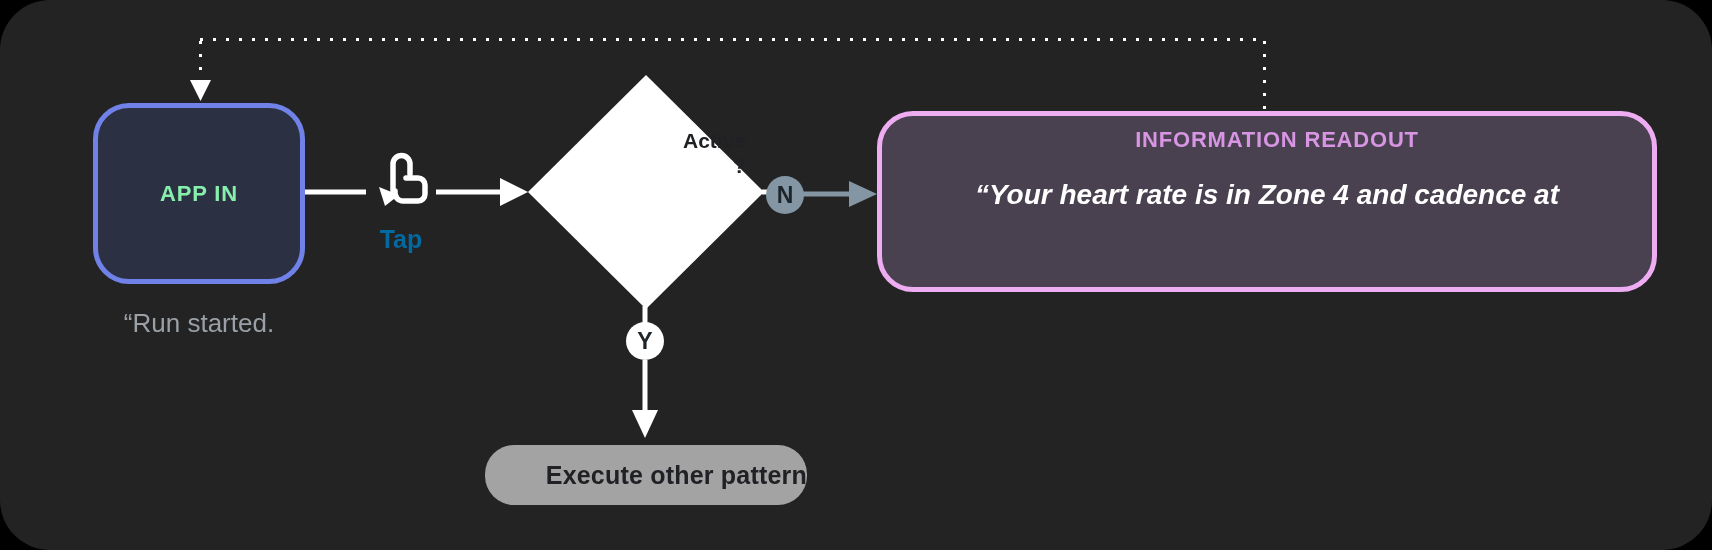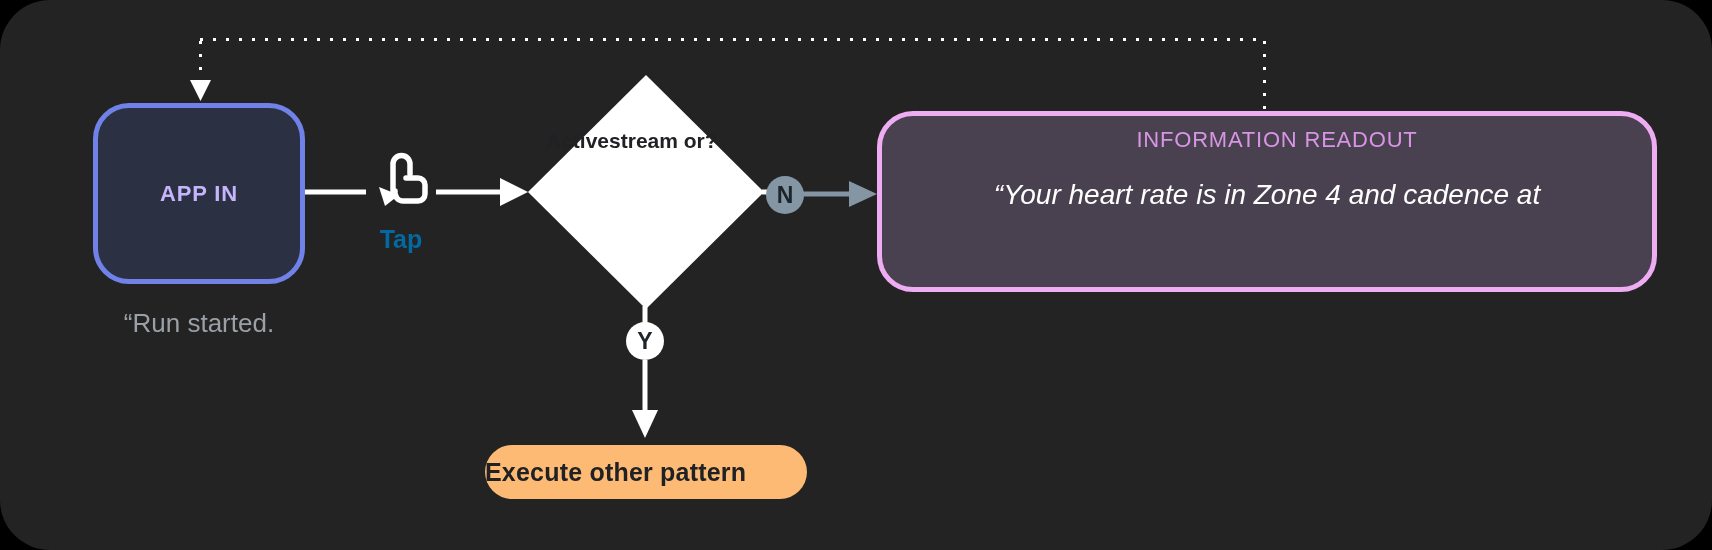--- a/index.html
+++ b/index.html
@@ -12,54 +12,54 @@
   .dot-h{position:absolute;height:3px;background-image:repeating-linear-gradient(to right,#fff 0 3px,transparent 3px 13px);}
   .dot-v{position:absolute;width:3px;background-image:repeating-linear-gradient(to bottom,#fff 0 3px,transparent 3px 13px);}
   .dot-h.top{left:200px;top:38px;width:1066px;}
   .dot-v.right{left:1263px;top:41px;height:70px;}
   .dot-v.left{left:199px;top:41px;height:38px;}
 
   
   .app-node{position:absolute;left:93px;top:103px;width:212px;height:181px;box-sizing:border-box;
             background:#2b3143;border:5px solid #7082e8;border-radius:36px;
             display:flex;align-items:center;justify-content:center;}
-  .app-label{color:#c4b5fd;font-weight:bold;font-size:22px;line-height:29px;letter-spacing:.8px;
+  .app-label{color:#86efac;font-weight:bold;font-size:22px;line-height:29px;letter-spacing:.8px;
              text-align:right;display:flex;flex-direction:column;}
   .app-quote{position:absolute;left:63px;top:306px;width:272px;text-align:center;
              color:#9aa0a6;font-size:26px;line-height:34px;
              display:flex;flex-direction:column;}
 
   
   .tap-icon{position:absolute;left:371px;top:147px;}
   .tap-label{position:absolute;left:351px;top:225px;width:100px;text-align:center;
              color:#0369a1;font-weight:bold;font-size:25px;}
 
   
   .diamond-text{position:absolute;left:546px;top:128px;width:200px;text-align:right;
                 color:#202124;font-weight:bold;font-size:21px;line-height:25px;
-                display:flex;flex-direction:row;}
+                display:flex;flex-direction:column;}
 
   
   .badge{position:absolute;width:38px;height:38px;border-radius:50%;
          display:flex;align-items:center;justify-content:center;
          font-weight:bold;font-size:23px;color:#1d242a;}
   .badge.no{left:766px;top:176px;background:#8496a4;}
   .badge.yes{left:626px;top:322px;background:#ffffff;}
 
   
   .readout{position:absolute;left:877px;top:111px;width:780px;height:181px;box-sizing:border-box;
            background:#4a4150;border:5px solid #eeacf2;border-radius:36px;
            display:flex;flex-direction:column;align-items:center;padding-top:11px;}
-  .readout-title{color:#d795e3;font-weight:normal;font-size:22px;letter-spacing:.8px;margin-left:20px;}
-  .readout-quote{margin-top:22px;color:#fff;font-weight:normal;font-style:italic;font-size:28px;
+  .readout-title{color:#d795e3;font-weight:bold;font-size:22px;letter-spacing:.8px;margin-left:20px;}
+  .readout-quote{margin-top:22px;color:#fff;font-weight:bold;font-style:italic;font-size:28px;
                  line-height:39px;text-align:center;display:flex;flex-direction:column;}
 
   
-  .pill{position:absolute;left:485px;top:445px;width:322px;height:54px;border-radius:29px;
-        background:#fdba74;display:flex;align-items:center;justify-content:flex-start;}
+  .pill{position:absolute;left:485px;top:445px;width:322px;height:60px;border-radius:29px;
+        background:#a3a3a3;display:flex;align-items:center;justify-content:flex-end;}
   .pill-label{color:#202124;font-weight:bold;font-size:25px;letter-spacing:.2px;}
 </style>
 </head>
 <body>
 
 <div class="stage">
   <div class="canvas"></div>
 
   <div class="dot-h top"></div>
   <div class="dot-v right"></div>
@@ -95,21 +95,20 @@
 
   <svg class="tap-icon" width="62" height="66" viewBox="0 0 62 66">
     <path d="M22 45 V17 A8.5 8.5 0 0 1 39 17 V27" stroke="#ffffff" stroke-width="5.5" fill="none" stroke-linecap="round"></path>
     <path d="M35 31 H47 A7 7 0 0 1 54 38 V47 A7 7 0 0 1 47 54 H32 A8 8 0 0 1 24 46 V44" stroke="#ffffff" stroke-width="5.5" fill="none" stroke-linecap="round" stroke-linejoin="round"></path>
     <path d="M14 59 L8 40 L28 48 Z" fill="#ffffff"></path>
   </svg>
   <div class="tap-label">Tap</div>
 
   <div class="diamond-text">
     <span>Active</span>
-    <span>stream or</span>
     <span>?</span>
   </div>
 
   <div class="badge no">N</div>
   <div class="badge yes">Y</div>
 
   <div class="readout">
     <div class="readout-title">INFORMATION READOUT</div>
     <div class="readout-quote">
       <span>“Your heart rate is in Zone 4 and cadence at</span>

